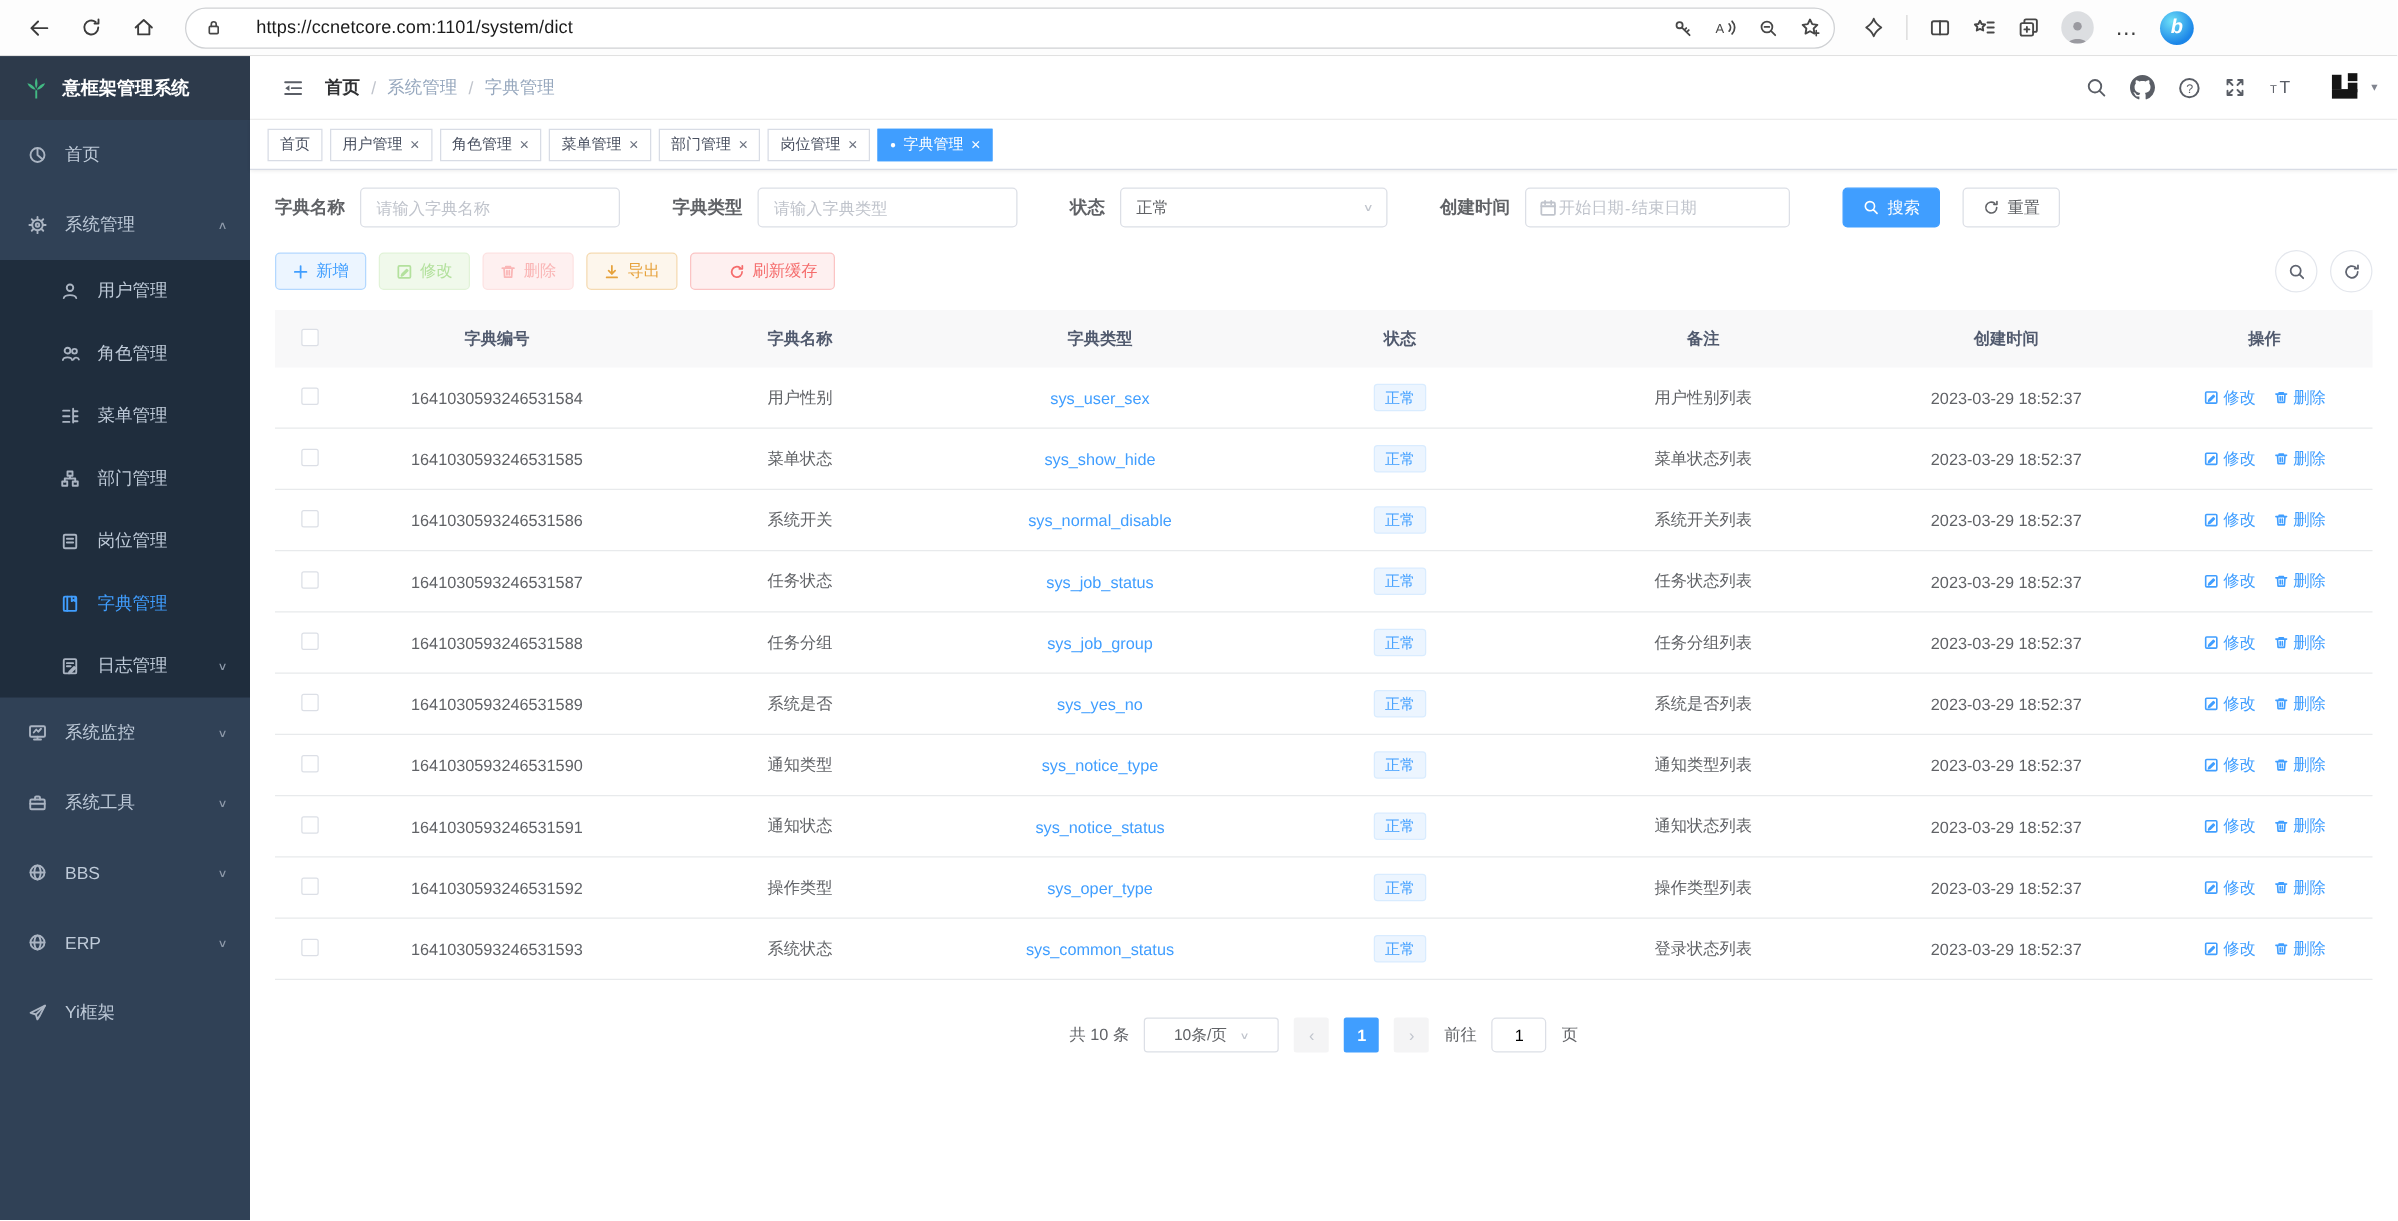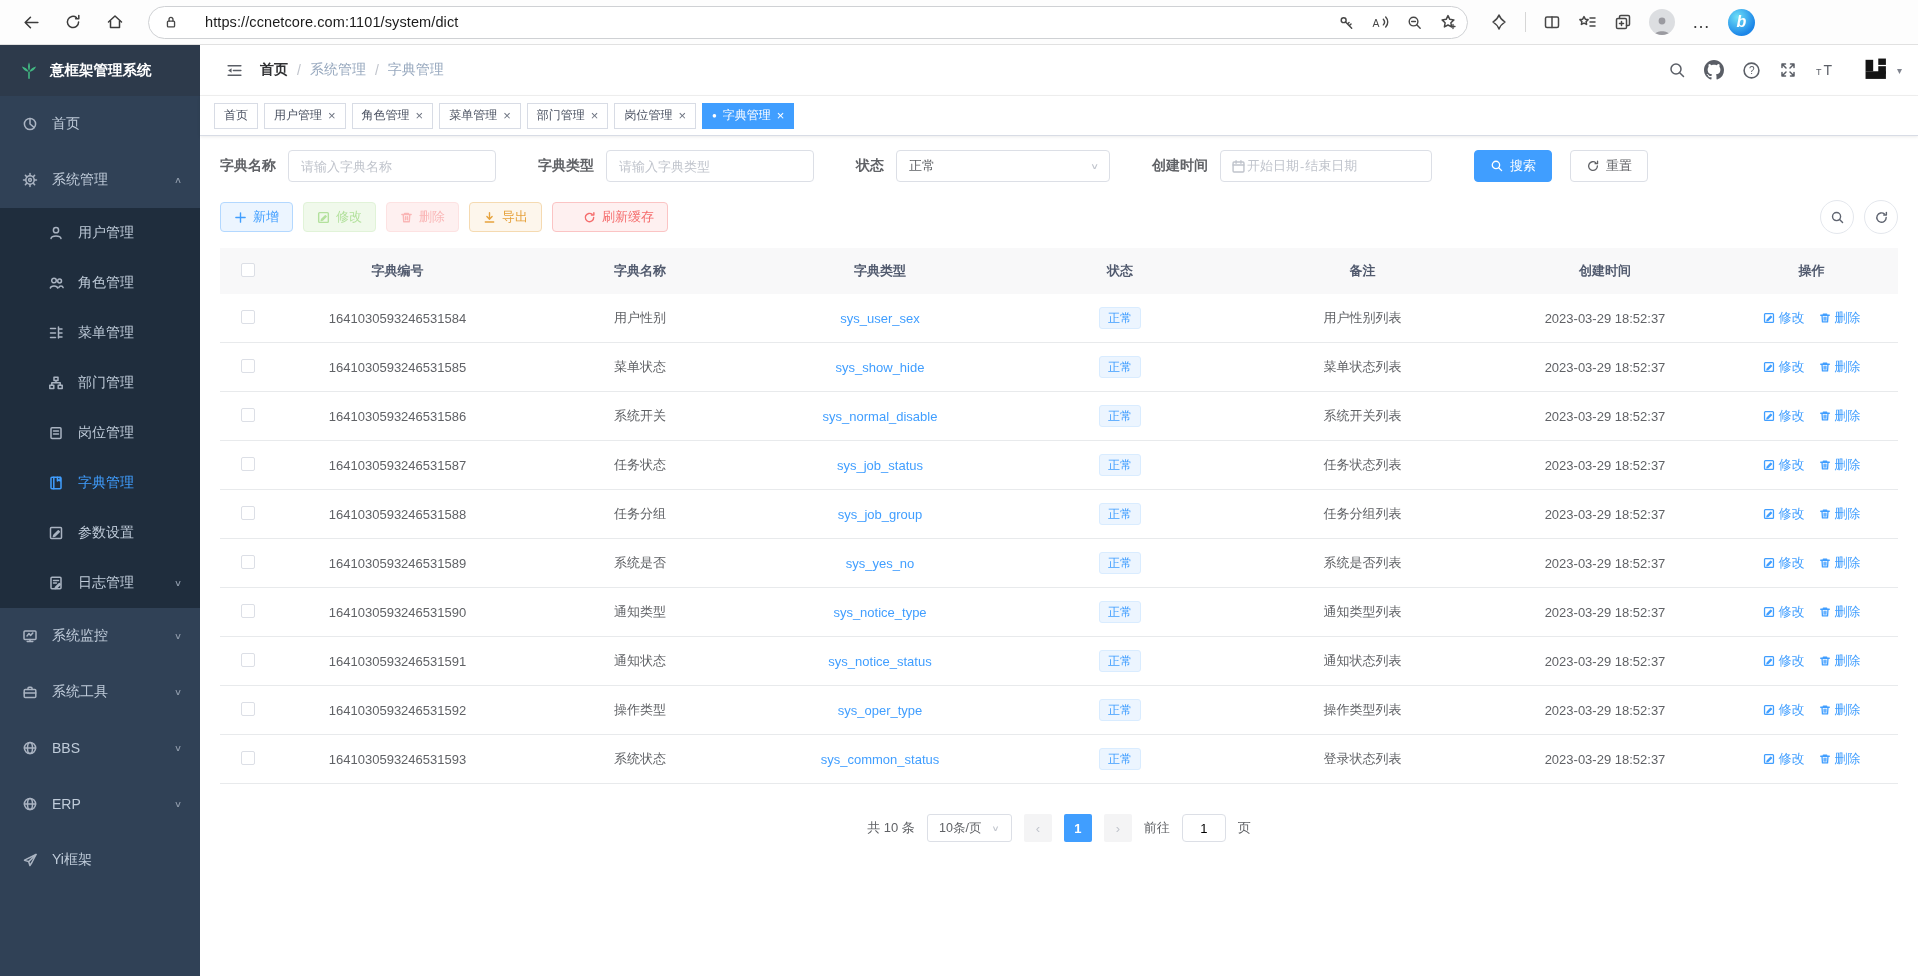--- a/index.html
+++ b/index.html
@@ -97,21 +97,21 @@
   .tr { height:49px; border-bottom:1px solid #e8eaec; font-size:13px; color:#606266; }
   .cb { width:14px; height:14px; border:1px solid #dcdfe6; border-radius:2px; background:#fff; display:inline-block; cursor:pointer; }
   .link { color:#409eff; text-decoration:none; cursor:pointer; }
   .badge { display:inline-block; background:#ecf5ff; border:1px solid #d9ecff; color:#409eff; font-size:12px;
     height:22px; line-height:20px; padding:0 8px; border-radius:3px; }
   .ops { display:flex; justify-content:center; gap:14px; }
   .oplink { color:#409eff; font-size:13px; display:inline-flex; align-items:center; gap:4px; cursor:pointer; text-decoration:none; }
 
   
   .pager { display:flex; align-items:center; justify-content:center; margin-top:30px; gap:12px; font-size:13px; color:#606266; }
-  .psel { width:85px; height:28px; border:1px solid #dcdfe6; border-radius:3px; display:flex; align-items:center;
+  .psel { width:108px; height:28px; border:1px solid #dcdfe6; border-radius:3px; display:flex; align-items:center;
     justify-content:center; gap:10px; font-size:12.5px; color:#606266; cursor:pointer; }
   .psel .caret { color:#c0c4cc; transform:scaleY(.7); font-size:11px; }
   .pg { min-width:28px; height:28px; border-radius:2px; background:#f4f4f5; color:#c0c4cc; display:flex; align-items:center;
     justify-content:center; font-size:13px; cursor:pointer; }
   .pg.cur { background:#409eff; color:#fff; font-weight:bold; }
   .goto-input { width:44px; height:28px; text-align:center; padding:0 4px; }
 </style>
 </head>
 <body>
 
@@ -257,27 +257,20 @@
           </svg>
         <span>岗位管理</span>
       </div>
       <div class="menu-item active">
         <svg class="micon ic" viewBox="0 0 16 16">
             <rect x="3" y="2.3" width="10" height="11.4" rx="1"></rect>
             <path d="M5.8 2.3v11.4"></path>
             <path d="M9.4 2.3v3.6l1.4-.9 1.4.9V2.3"></path>
           </svg>
         <span>字典管理</span>
-      </div>
-      <div class="menu-item">
-        <svg class="micon ic" viewBox="0 0 16 16">
-            <rect x="2.5" y="2.5" width="11" height="11" rx="1"></rect>
-            <path d="M6 10l4.3-4.3 1 1L7 11l-1.6.6z"></path>
-          </svg>
-        <span>参数设置</span>
       </div>
       <div class="menu-item">
         <svg class="micon ic" viewBox="0 0 16 16">
             <rect x="3" y="2.3" width="10" height="11.4" rx="1"></rect>
             <path d="M5.5 5.5h5M5.5 8h3"></path>
             <path d="M7.5 12.3l3.8-3.8.9.9-3.8 3.8-1.3.4z"></path>
           </svg>
         <span>日志管理</span>
         <span class="chev">∨</span>
       </div>

